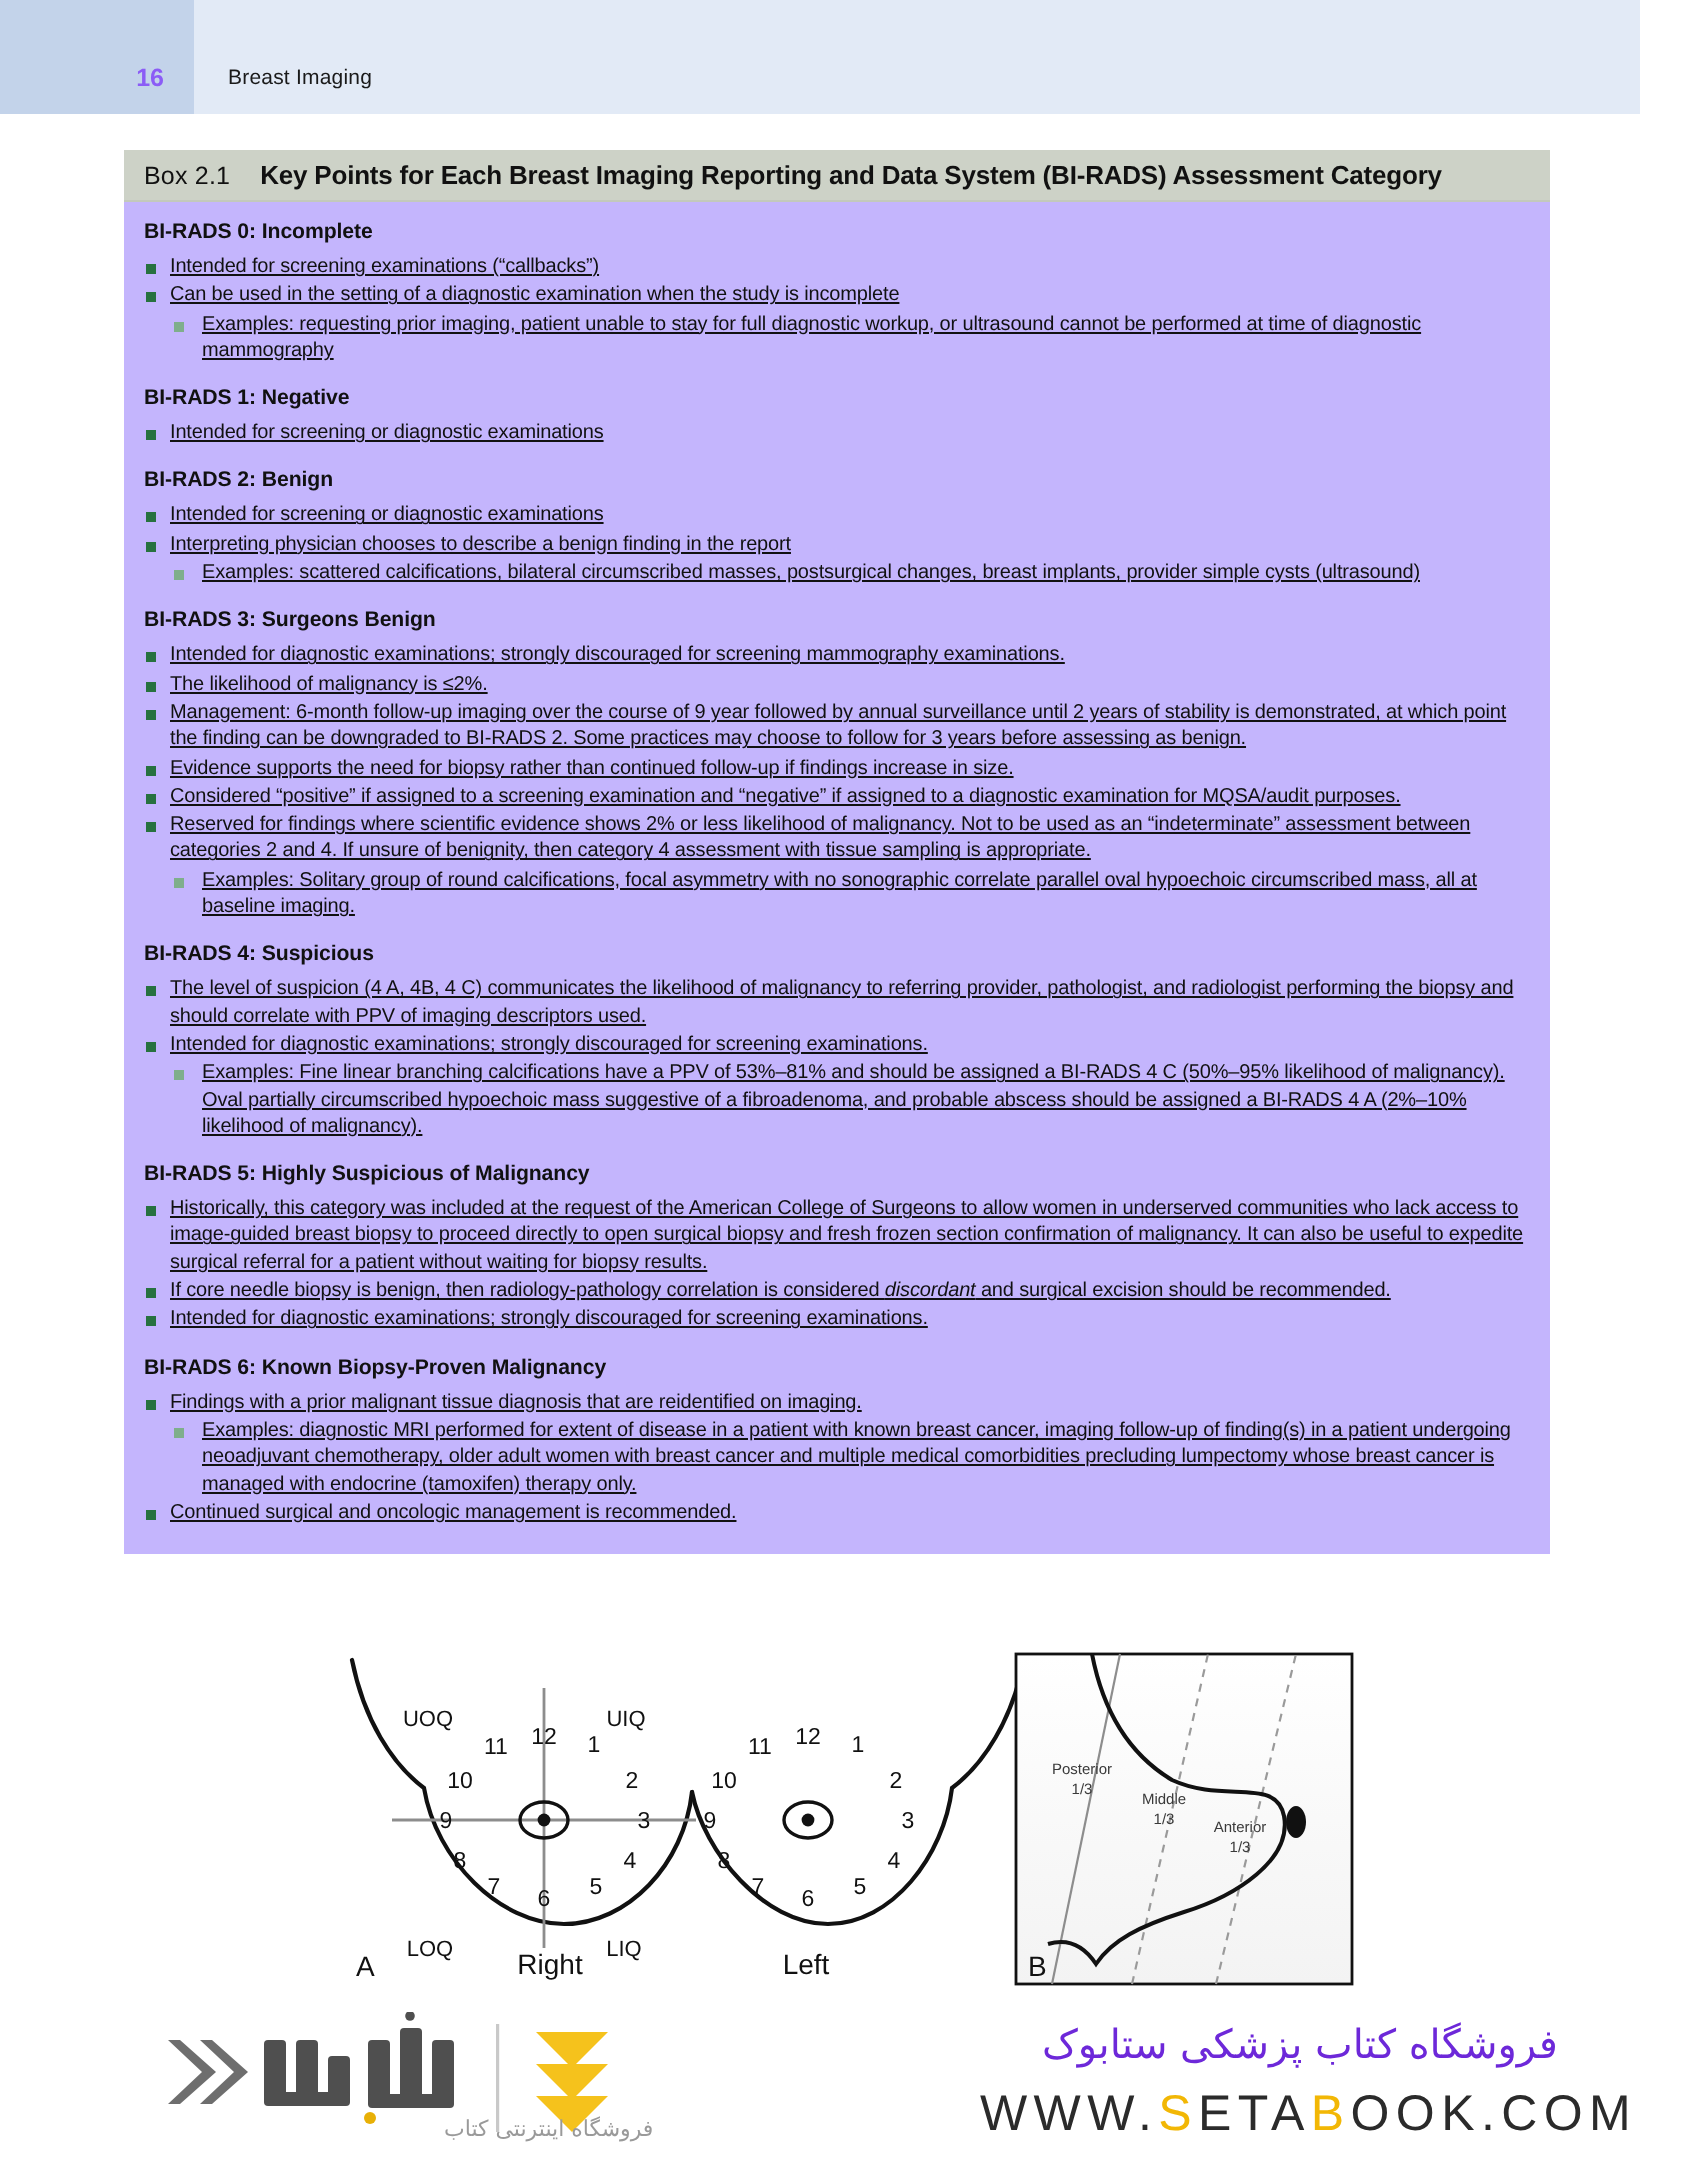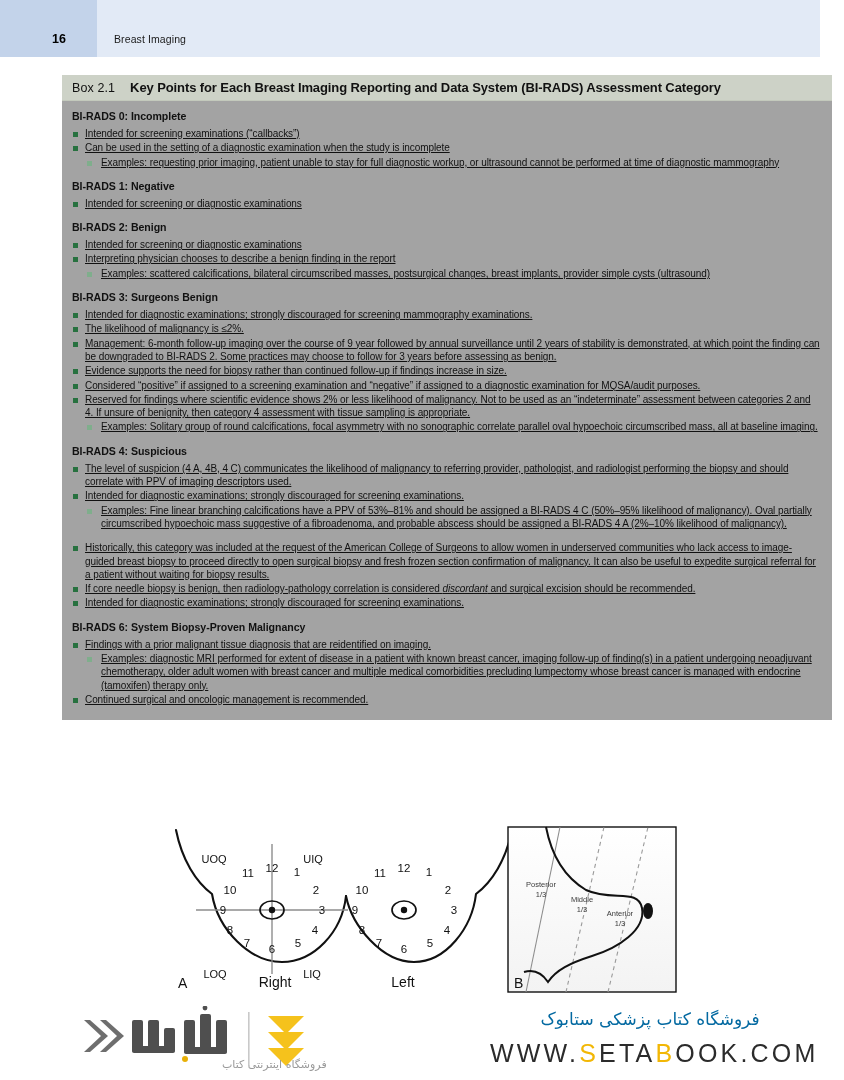--- a/index.html
+++ b/index.html
@@ -17,33 +17,34 @@
   .header-band-light {
     position: absolute; top: 0; left: 97px; width: 723px; height: 57px;
     background: #e2eaf6;
   }
   .header-band-dark {
     position: absolute; top: 0; left: 0; width: 97px; height: 57px;
     background: #c3d3ea;
   }
   .header-pageno {
     position: absolute; left: 52px; top: 33px; width: 30px;
-    font-size: 12.5px; font-weight: bold; color: #000000;
+    text-align: right;
+    font-size: 12.5px; font-weight: bold; color: #8b5cf6;
     line-height: 1;
   }
   .header-title {
     position: absolute; left: 114px; top: 34px;
     font-size: 10.5px; color: #1a1a1a; line-height: 1;
     letter-spacing: 0.1px;
   }
 
   
   .box {
-    position: absolute; left: 62px; top: 75px; width: 770px;
-    background: #a3a3a3;
+    position: absolute; left: 62px; top: 75px; width: 713px;
+    background: #c4b5fd;
   }
   .box-titlebar {
     background: #cdd2c7;
     padding: 5px 8px 5px 10px;
     display: flex; align-items: baseline;
     border-bottom: 1px solid #c3c9bc;
   }
   .box-label {
     font-size: 12.5px; color: #111; white-space: nowrap;
     margin-right: 15px; letter-spacing: 0.1px;
@@ -86,21 +87,21 @@
 
   
   .figure { position: absolute; left: 0px; top: 822px; width: 844px; height: 175px; }
   .figure svg { display: block; }
 
   
   .footer { position: absolute; left: 0; top: 1000px; width: 844px; height: 80px; }
   .logo-wrap { position: absolute; left: 72px; top: 6px; }
   .brand-wrap { position: absolute; left: 490px; top: 8px; width: 320px; text-align: center; }
   .brand-fa {
-    font-size: 17px; color: #0369a1; direction: rtl;
+    font-size: 20px; color: #6d28d9; direction: rtl;
     font-family: "DejaVu Sans", sans-serif;
     line-height: 1.4;
   }
   .brand-url {
     font-size: 25px; color: #2b2b2b; letter-spacing: 3.2px;
     font-family: "Liberation Sans", sans-serif;
     margin-top: 7px; white-space: nowrap;
   }
   .brand-url .hl { color: #f2b705; }
 </style>
@@ -158,28 +159,29 @@
         </div>
         <div class="sect">
           <div class="sect-head">BI-RADS 4: Suspicious</div>
           <ul class="lvl1">
             <li class="item l1">The level of suspicion (4 A, 4B, 4 C) communicates the likelihood of malignancy to referring provider, pathologist, and radiologist performing the biopsy and should correlate with PPV of imaging descriptors used.</li>
             <li class="item l1">Intended for diagnostic examinations; strongly discouraged for screening examinations.</li>
             <li class="item l2">Examples: Fine linear branching calcifications have a PPV of 53%–81% and should be assigned a BI-RADS 4 C (50%–95% likelihood of malignancy). Oval partially circumscribed hypoechoic mass suggestive of a fibroadenoma, and probable abscess should be assigned a BI-RADS 4 A (2%–10% likelihood of malignancy).</li>
           </ul>
         </div>
         <div class="sect">
+          <div class="sect-head">BI-RADS 5: Highly Suspicious of Malignancy</div>
           <ul class="lvl1">
             <li class="item l1">Historically, this category was included at the request of the American College of Surgeons to allow women in underserved communities who lack access to image-guided breast biopsy to proceed directly to open surgical biopsy and fresh frozen section confirmation of malignancy. It can also be useful to expedite surgical referral for a patient without waiting for biopsy results.</li>
             <li class="item l1"><span>If core needle biopsy is benign, then radiology-pathology correlation is considered </span><i>discordant</i><span> and surgical excision should be recommended.</span></li>
             <li class="item l1">Intended for diagnostic examinations; strongly discouraged for screening examinations.</li>
           </ul>
         </div>
         <div class="sect">
-          <div class="sect-head">BI-RADS 6: System Biopsy-Proven Malignancy</div>
+          <div class="sect-head">BI-RADS 6: Known Biopsy-Proven Malignancy</div>
           <ul class="lvl1">
             <li class="item l1">Findings with a prior malignant tissue diagnosis that are reidentified on imaging.</li>
             <li class="item l2">Examples: diagnostic MRI performed for extent of disease in a patient with known breast cancer, imaging follow-up of finding(s) in a patient undergoing neoadjuvant chemotherapy, older adult women with breast cancer and multiple medical comorbidities precluding lumpectomy whose breast cancer is managed with endocrine (tamoxifen) therapy only.</li>
             <li class="item l1">Continued surgical and oncologic management is recommended.</li>
           </ul>
         </div>
       </div>
   </div>
 
   <div class="figure">

